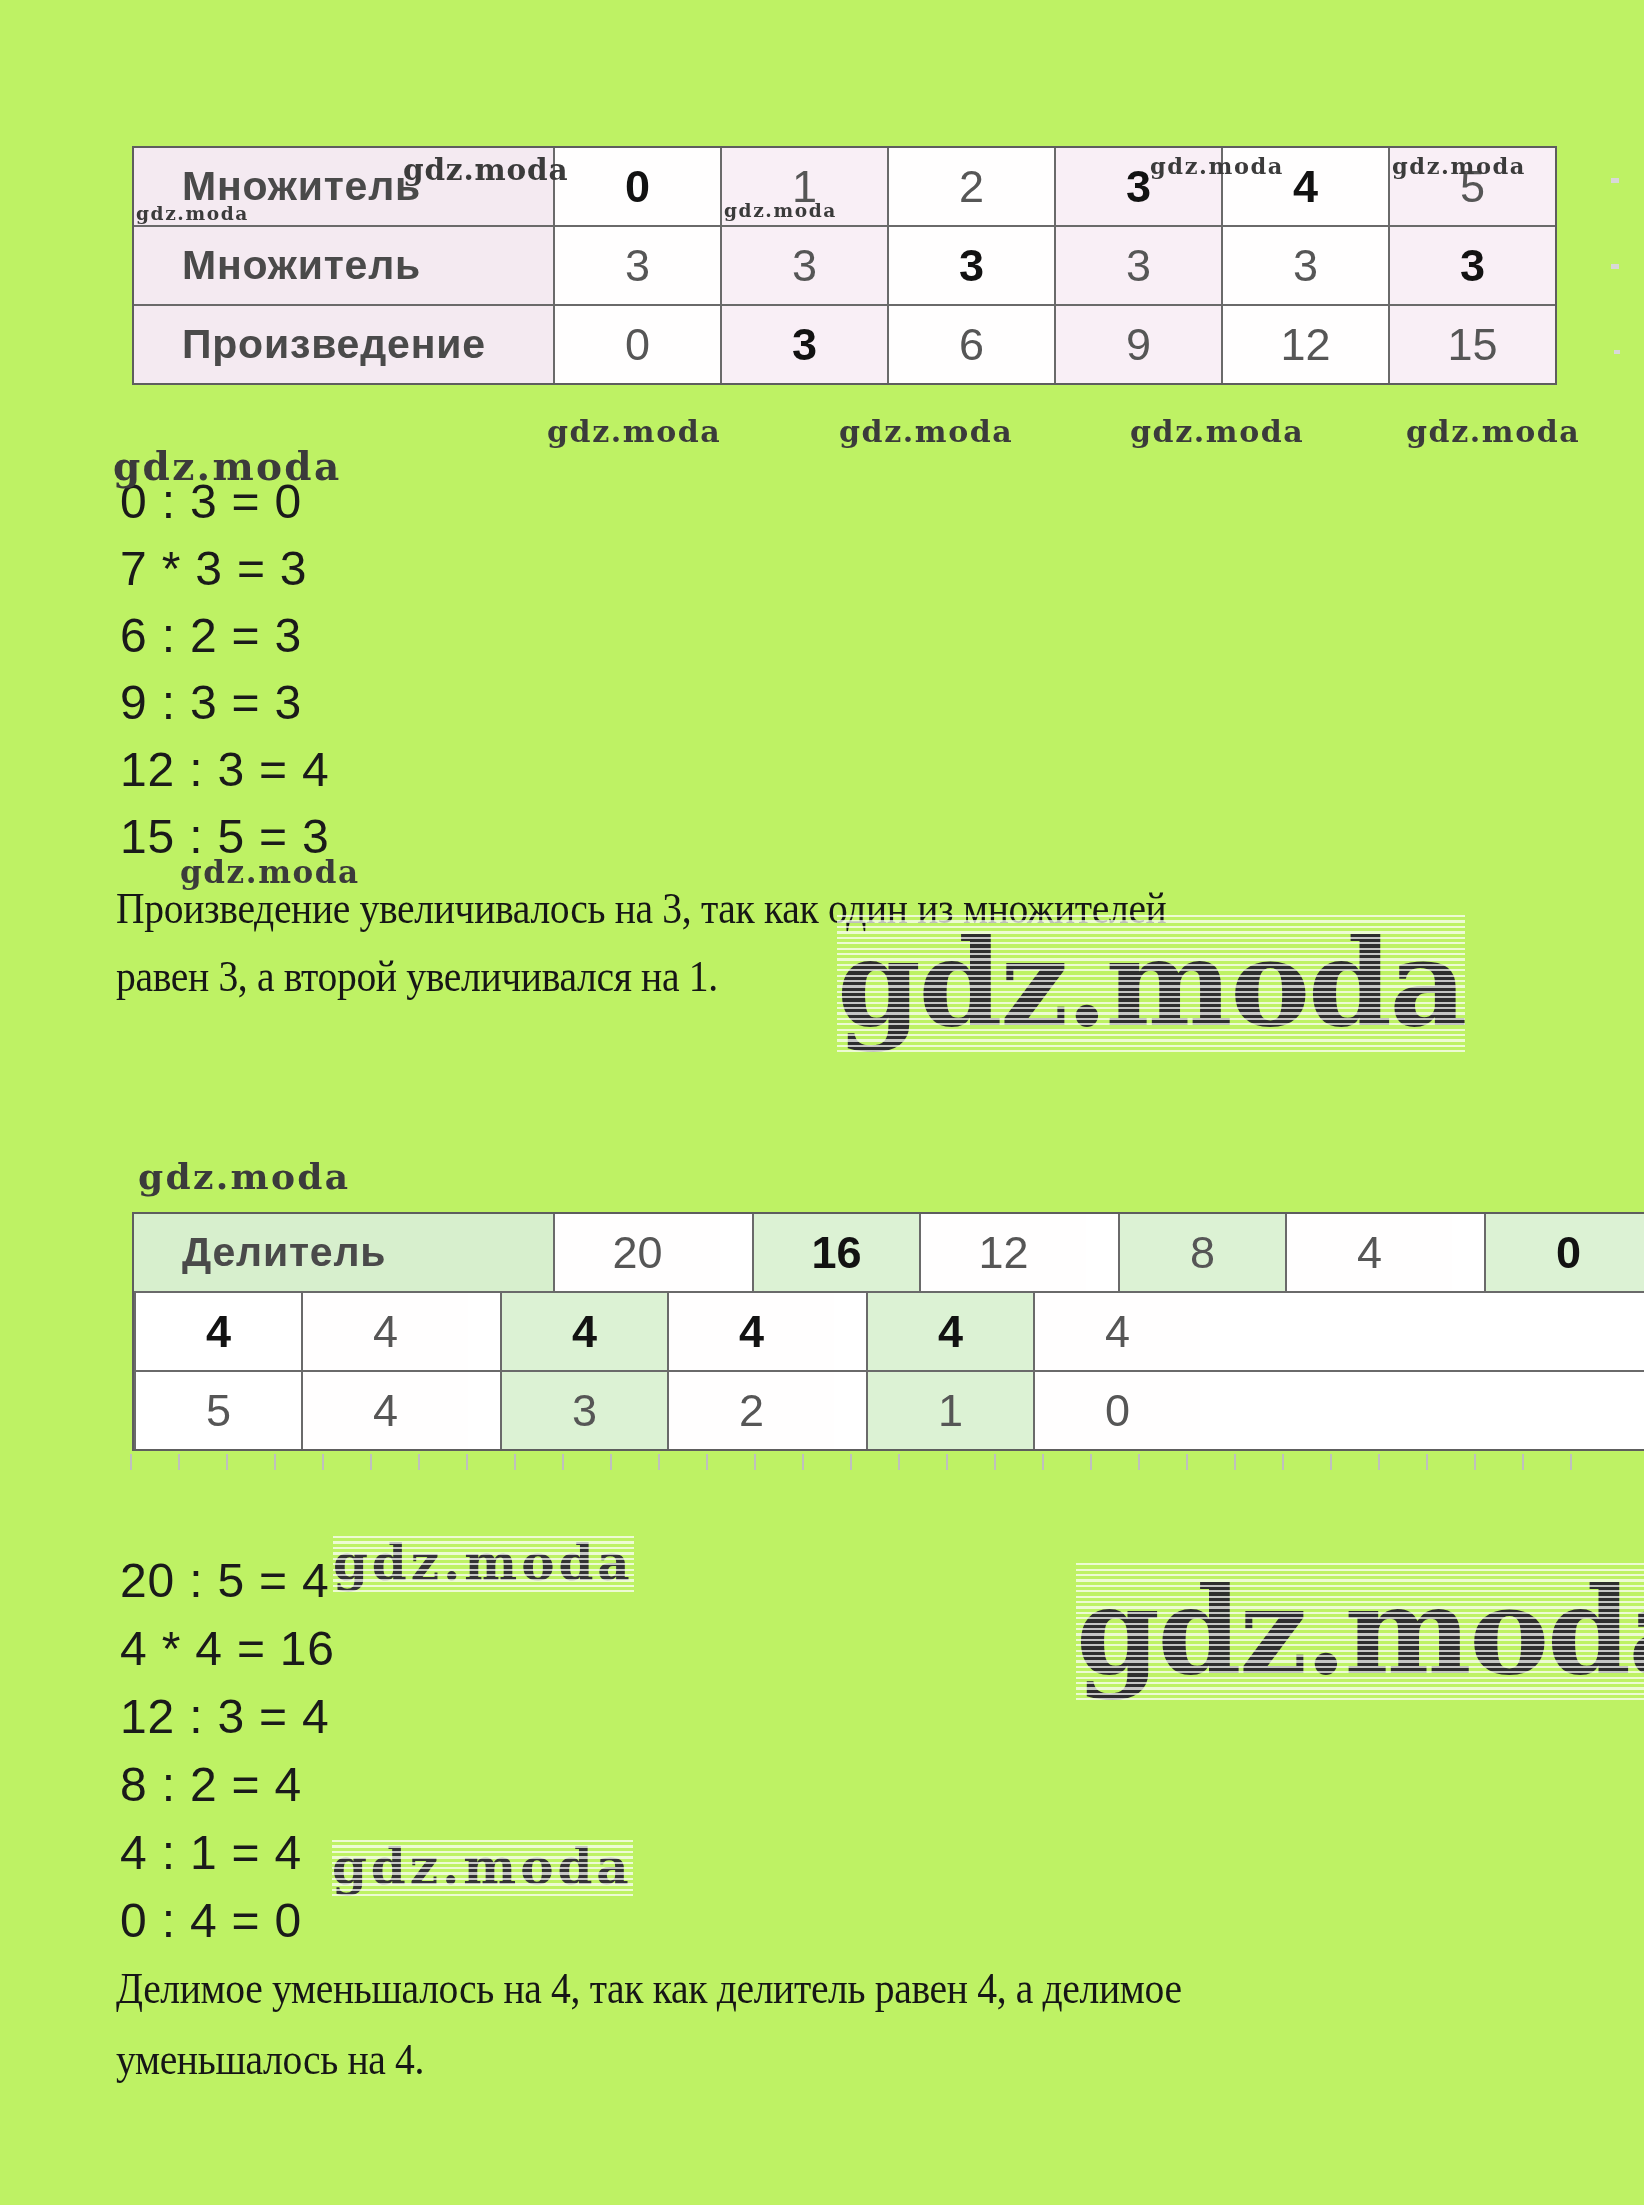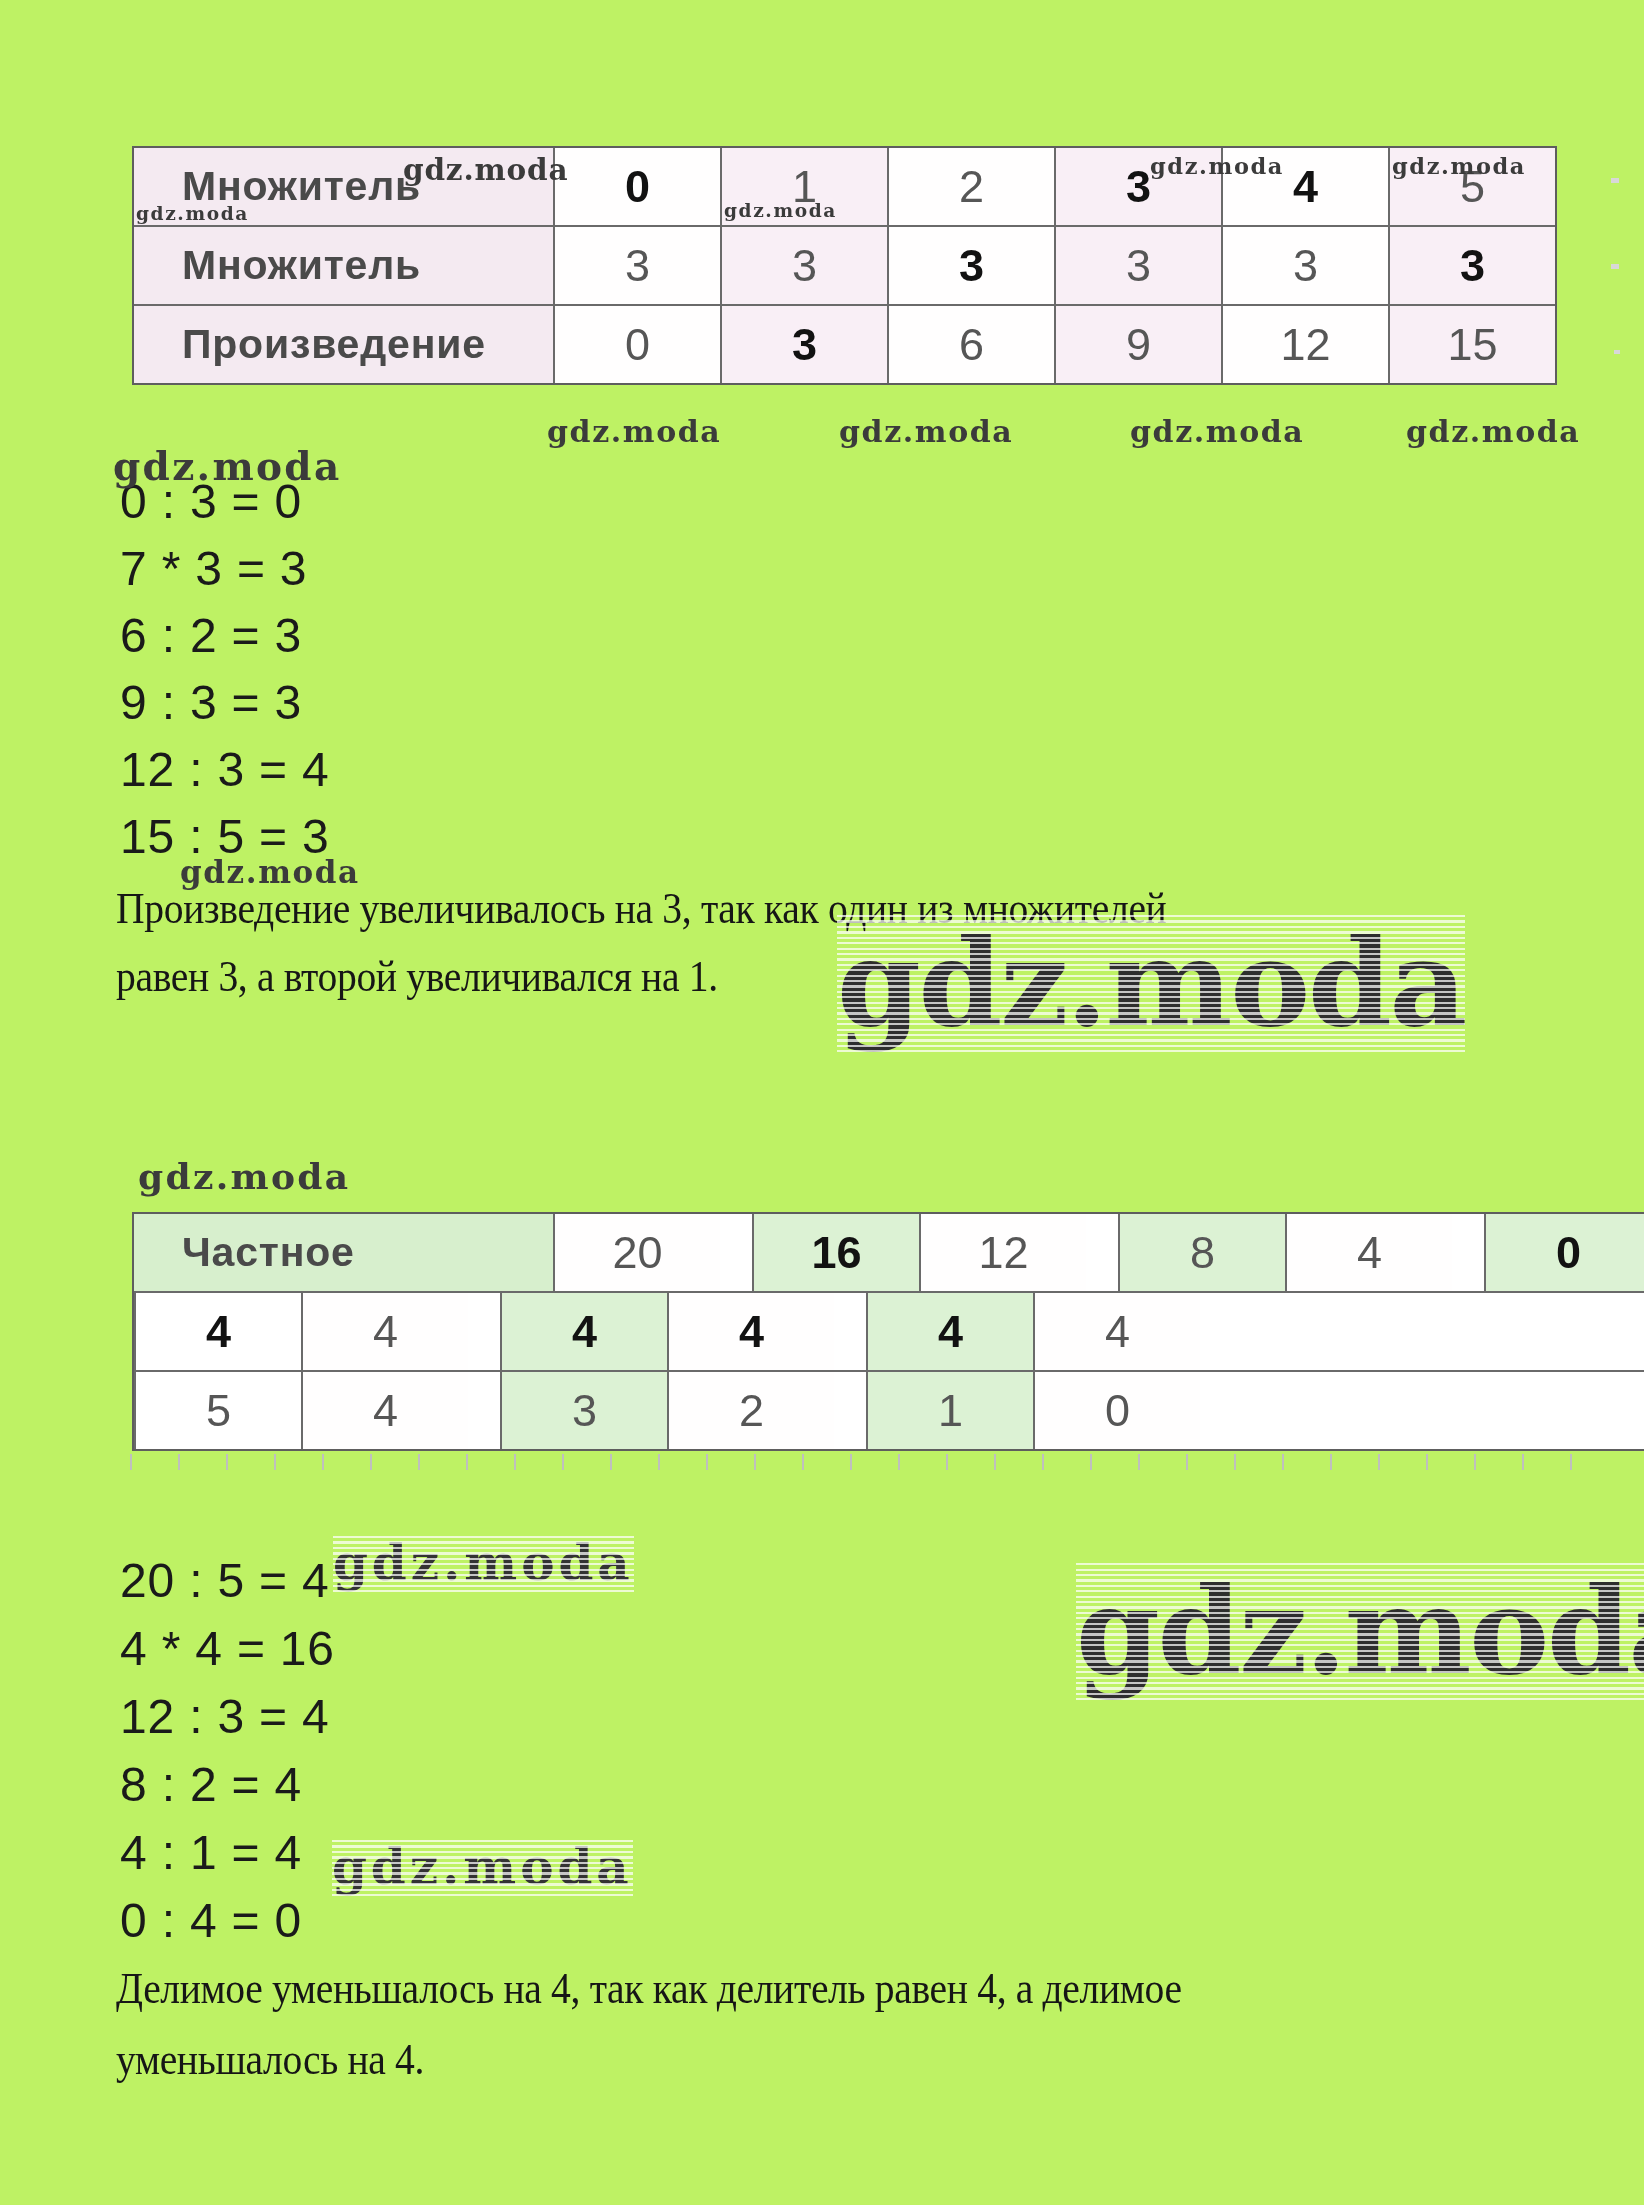--- a/index.html
+++ b/index.html
@@ -117,21 +117,21 @@
   </div>
 
   <div class="note" id="note1">
     <div class="line">Произведение увеличивалось на 3, так как один из множителей</div>
     <div class="line">равен 3, а второй увеличивался на 1.</div>
   </div>
 
 
   <div class="tbl" id="t2">
     <div class="trow">
-      <div class="cell label">Частное</div>
+      <div class="cell label">Делитель</div>
       <div class="cell">20</div>
       <div class="cell bold">16</div>
       <div class="cell">12</div>
       <div class="cell">8</div>
       <div class="cell">4</div>
       <div class="cell bold">0</div>
     </div>
     <div class="trow">
       <div class="cell bold">4</div>
       <div class="cell">4</div>

